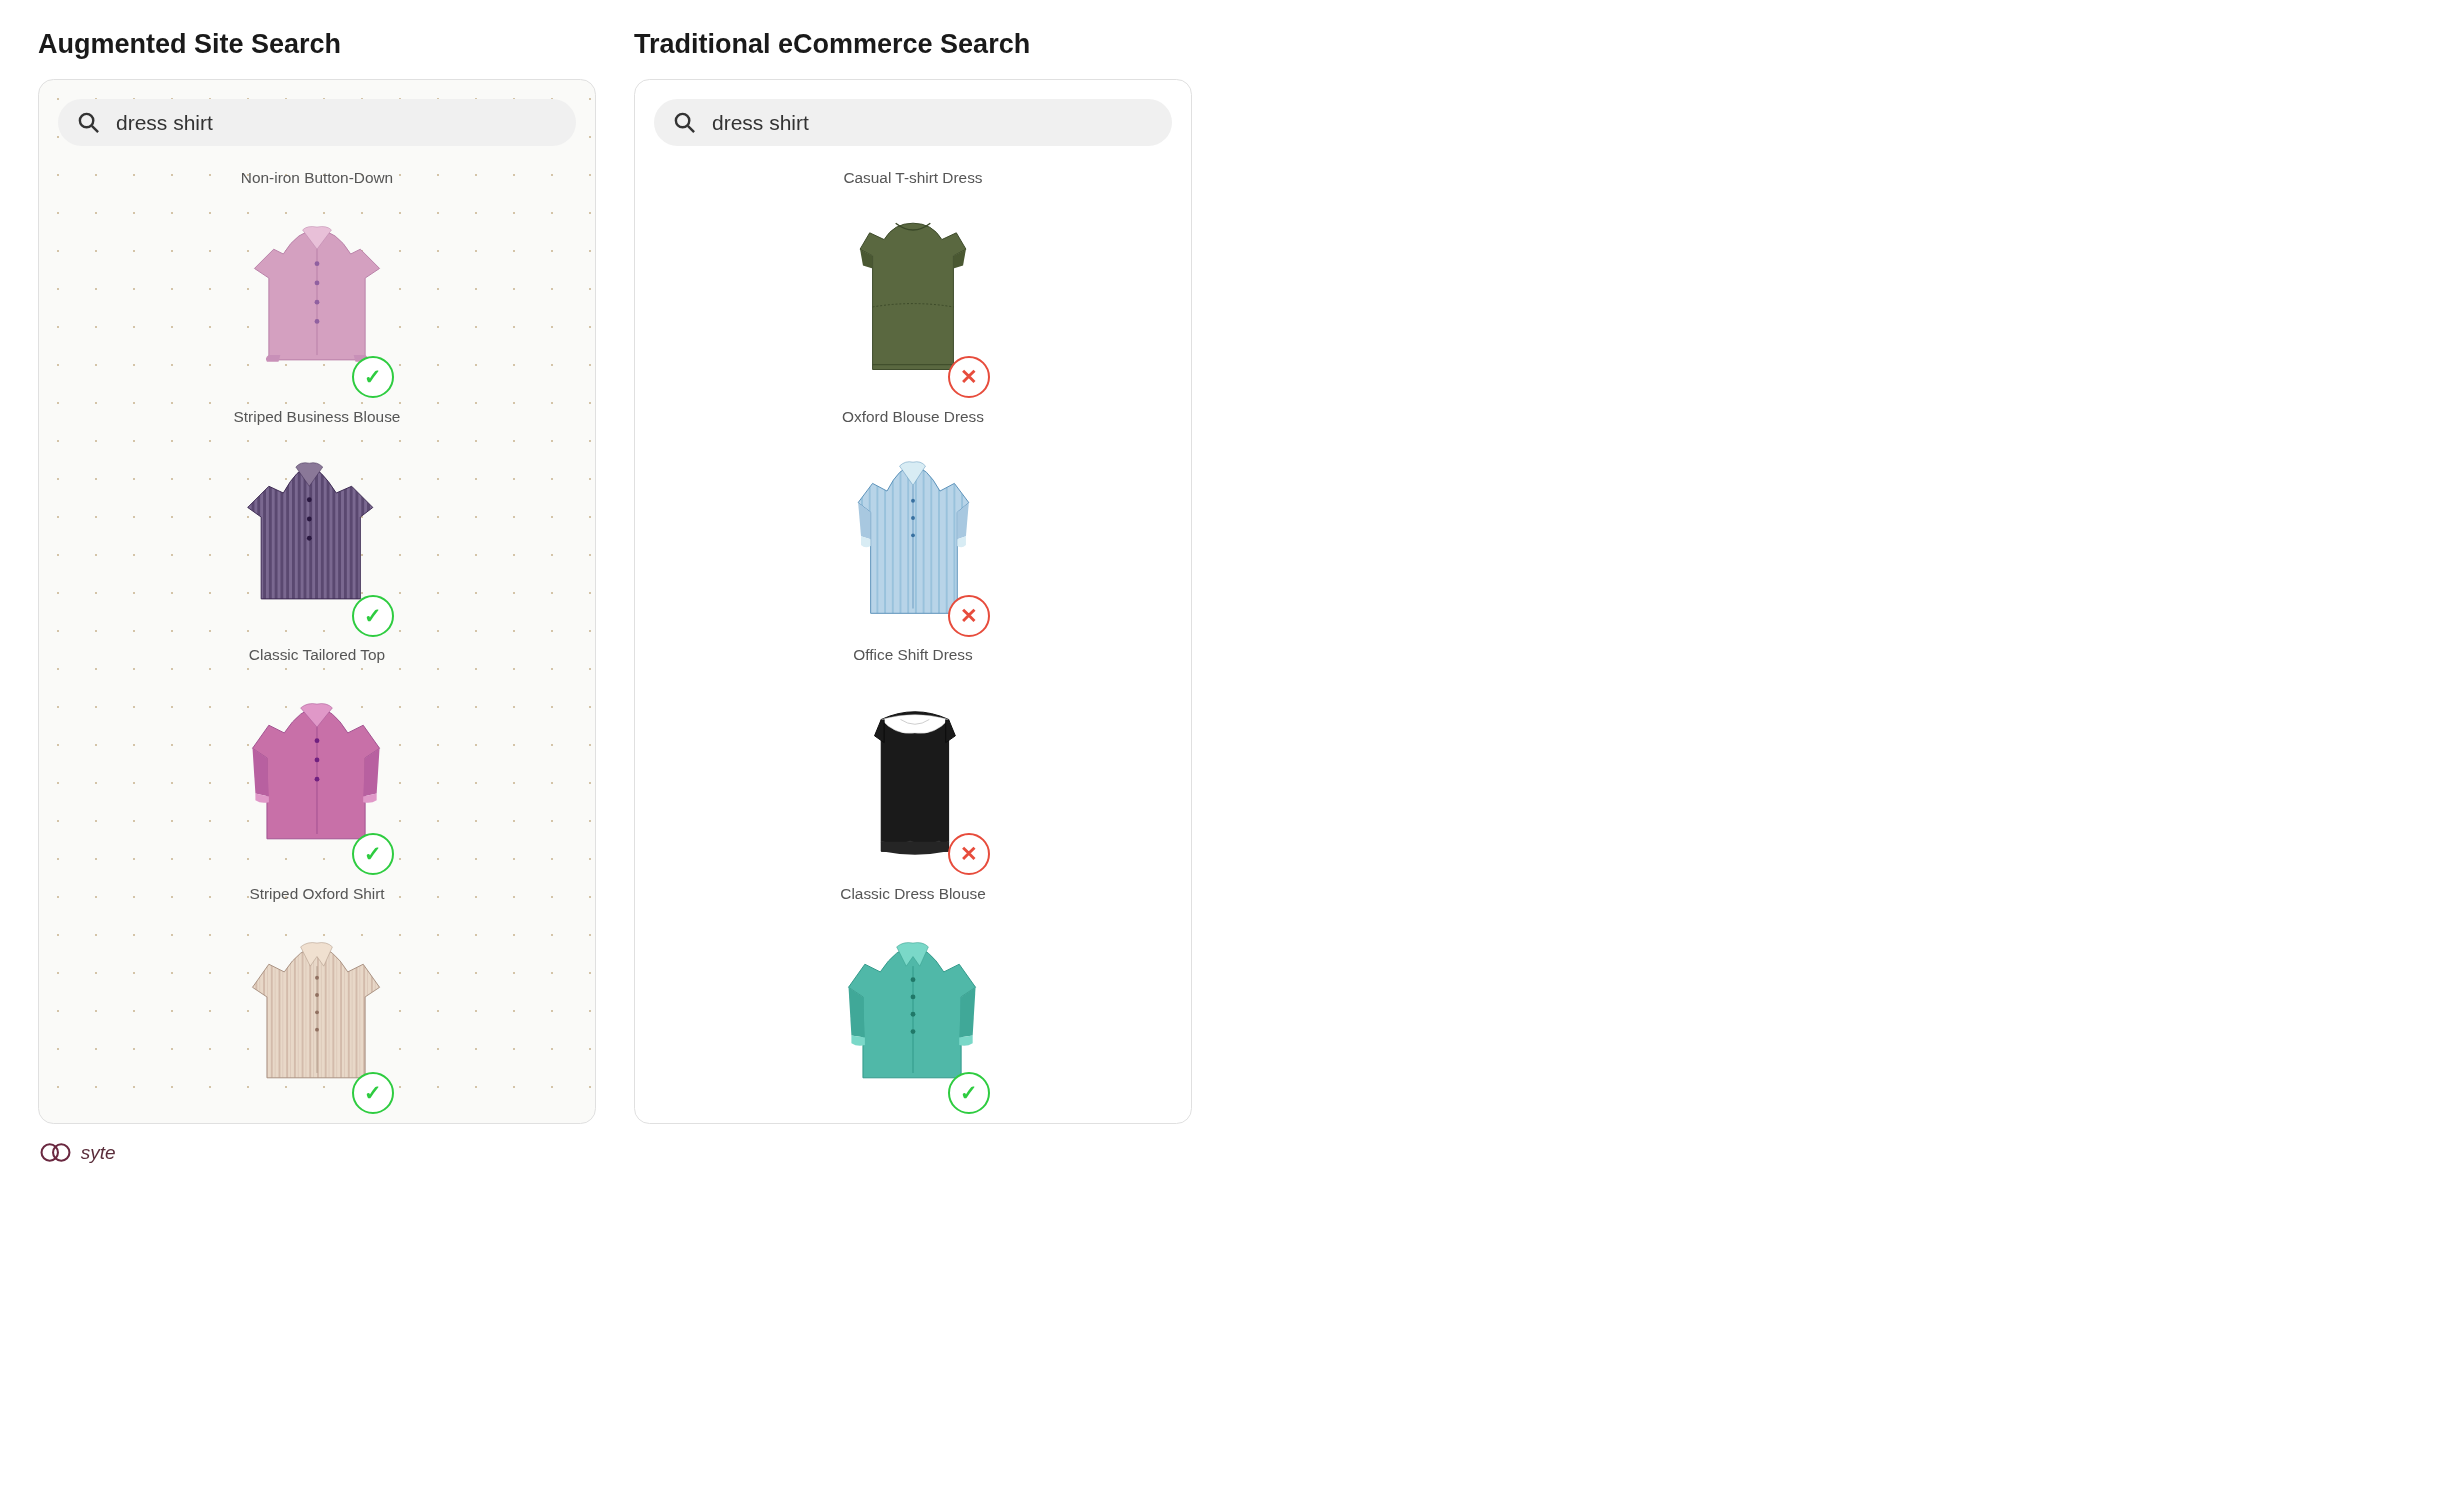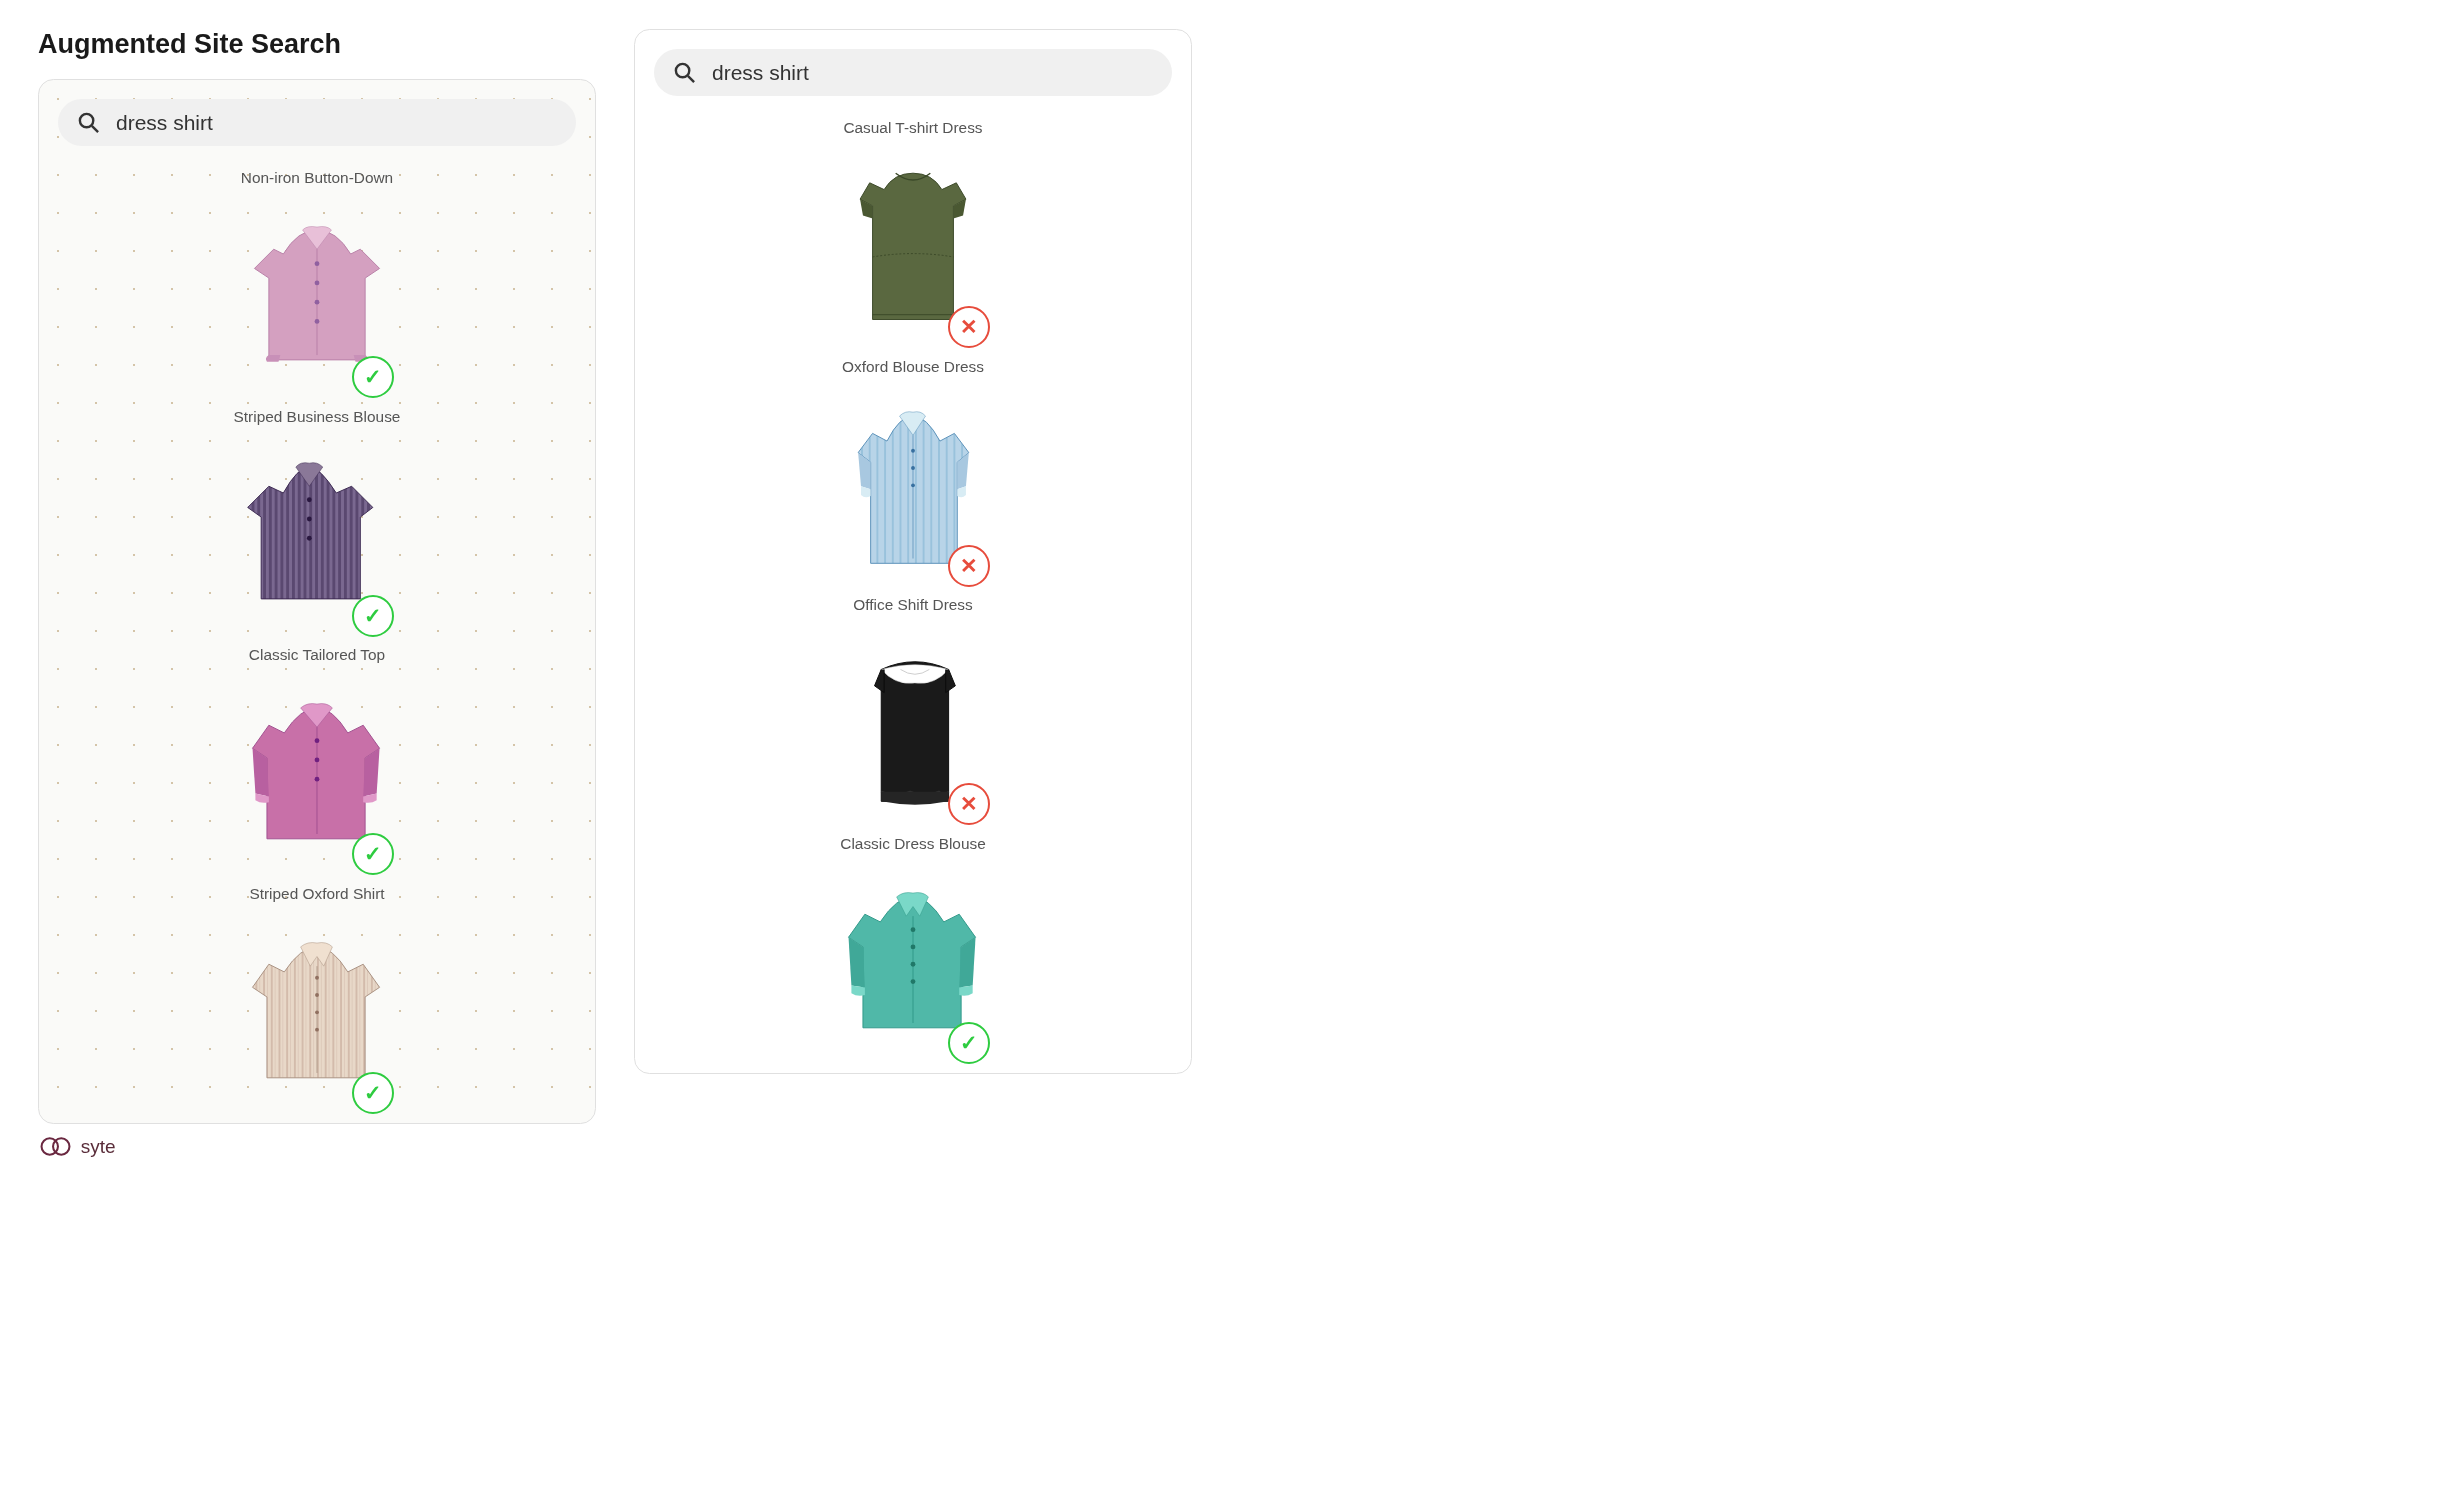--- a/index.html
+++ b/index.html
@@ -125,22 +125,23 @@
 
     
     .clothing-svg {
       width: 154px;
       height: 183px;
     }
 
     .footer {
       display: flex;
       align-items: center;
-      margin-top: 11px;
+      margin-top: 17px;
       gap: 9.6px;
+      font-style: italic;
     }
 
     .syte-logo {
       display: flex;
       align-items: center;
       gap: 7.7px;
     }
 
     .syte-logo-icon {
       width: 35px;
@@ -267,20 +268,21 @@
             </svg>
             <div class="badge badge-check">✓</div>
           </div>
         </div>
 
       </div>
     </div>
   </div>
 
   <div class="section">
+    <div class="section-title">Traditional eCommerce Search</div>
     <div class="search-panel">
       <div class="search-bar">
         <svg class="search-icon-svg" viewBox="0 0 24 24" fill="none" stroke="#333" stroke-width="2.5">
           <circle cx="10" cy="10" r="7"></circle>
           <line x1="15.5" y1="15.5" x2="22" y2="22"></line>
         </svg>
         <span class="search-text">dress shirt</span>
       </div>
       <div class="products-grid">
 

